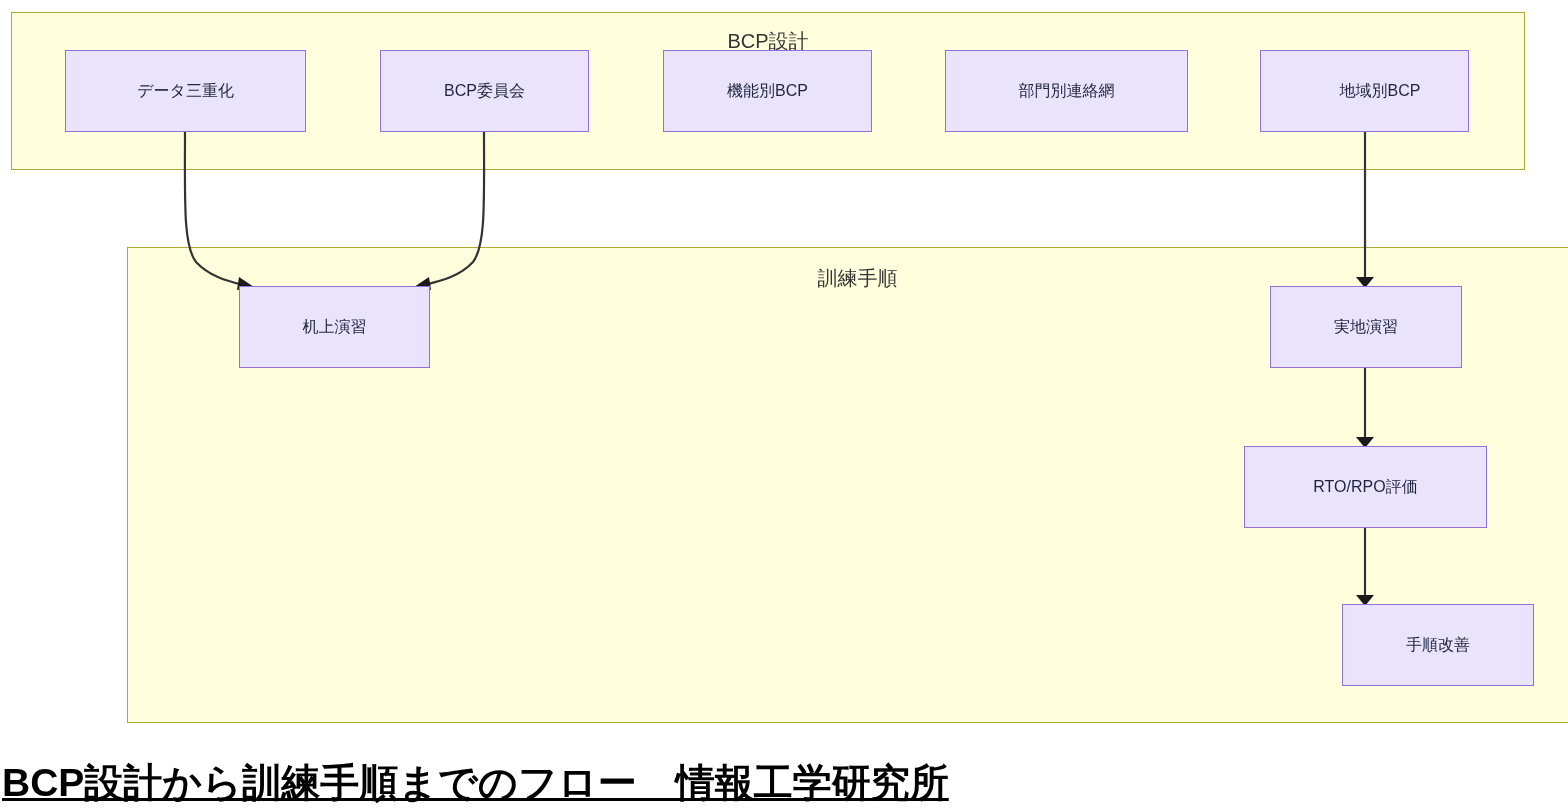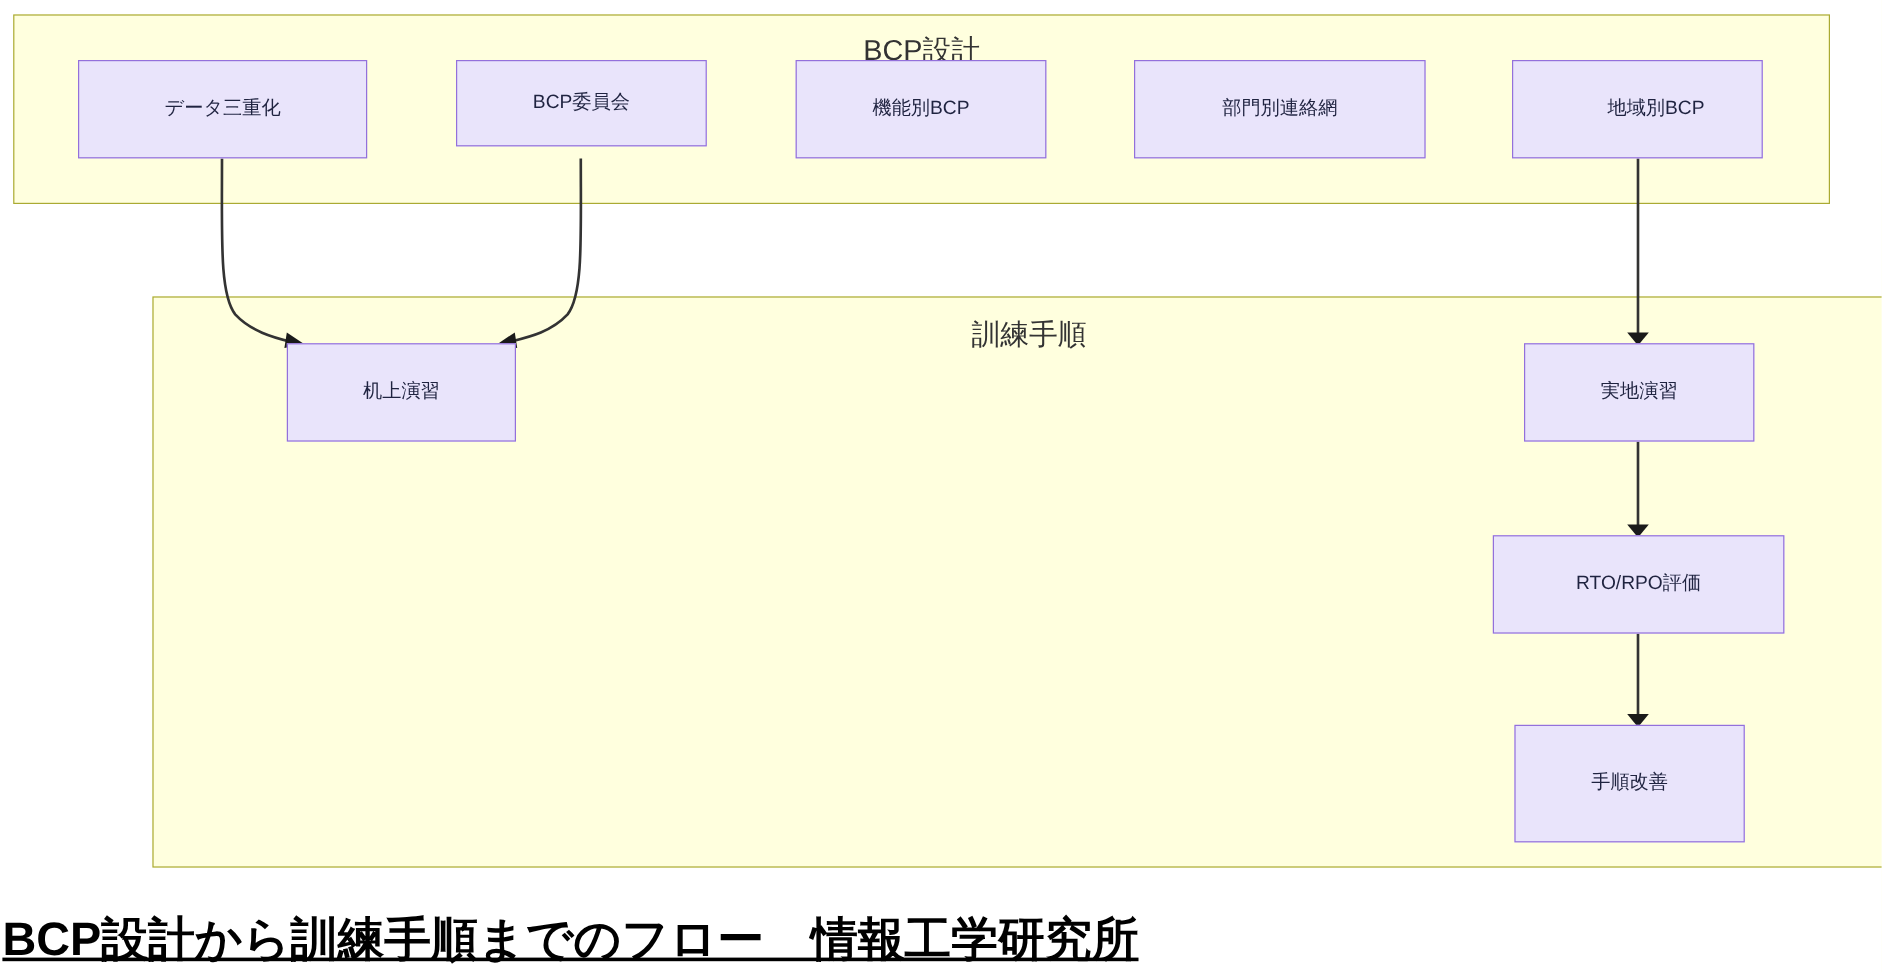--- a/index.html
+++ b/index.html
@@ -35,21 +35,21 @@
   }
   #cluster-training-procedure {
     left: 79px;
     top: 247px;
     width: 1461px;
     height: 476px;
     margin-left: 48px;
   }
   .cluster-label {
     position: absolute;
-    font-size: 24px;
+    font-size: 20px;
     color: #333333;
     white-space: nowrap;
     line-height: 1;
   }
   #label-bcp-design {
     left: 0;
     top: 18px;
     width: 100%;
     text-align: center;
   }
@@ -66,28 +66,28 @@
     box-sizing: border-box;
     display: flex;
     align-items: center;
     justify-content: center;
     color: #1f2340;
     font-size: 16px;
     line-height: 1.2;
     white-space: nowrap;
   }
   #node-data-triplication { left: 65px;   top: 50px;  width: 241px; height: 82px; }
-  #node-bcp-committee     { left: 380px;  top: 50px;  width: 209px; height: 72px; }
+  #node-bcp-committee     { left: 380px;  top: 50px;  width: 209px; height: 82px; }
   #node-functional-bcp    { left: 663px;  top: 50px;  width: 209px; height: 82px; }
   #node-dept-contact-net  { left: 945px;  top: 50px;  width: 243px; height: 82px; }
   #node-regional-bcp      { left: 1260px; top: 50px;  width: 209px; height: 82px; padding-left: 31px; }
   #node-tabletop-drill    { left: 239px;  top: 286px; width: 191px; height: 82px; }
   #node-field-drill       { left: 1270px; top: 286px; width: 192px; height: 82px; }
   #node-rto-rpo-eval      { left: 1244px; top: 446px; width: 243px; height: 82px; }
-  #node-procedure-improve { left: 1262px; top: 604px; width: 192px; height: 98px; }
+  #node-procedure-improve { left: 1342px; top: 604px; width: 192px; height: 82px; }
 
   #edge-layer {
     position: absolute;
     left: 0;
     top: 0;
     width: 1568px;
     height: 810px;
     pointer-events: none;
   }
   .edge-path {

